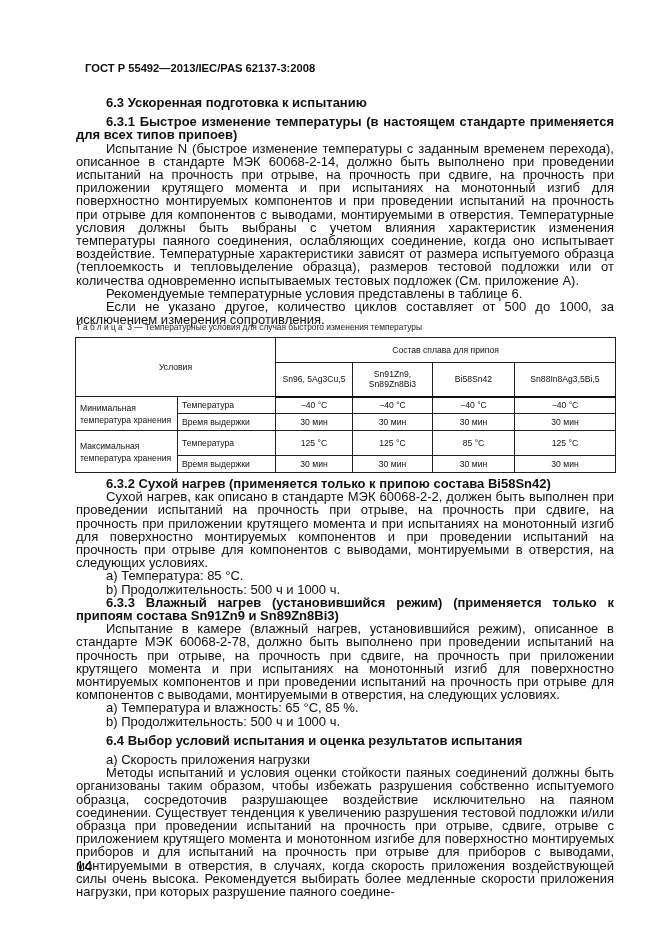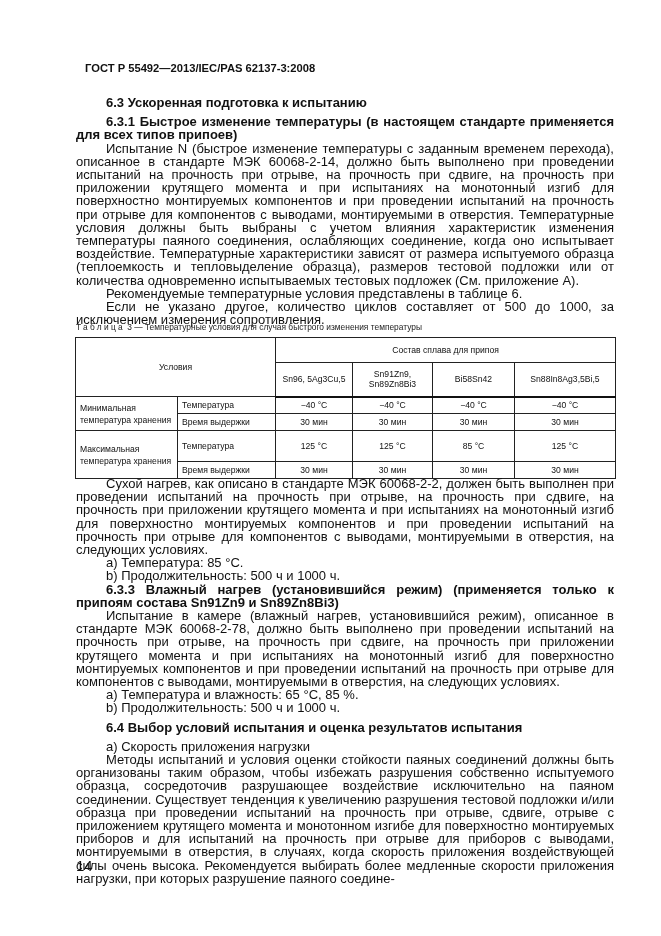--- a/index.html
+++ b/index.html
@@ -65,39 +65,40 @@
       <td class="c">−40 °С</td>
       <td class="c">−40 °С</td>
     </tr>
     <tr style="height:17px;">
       <td>Время выдержки</td>
       <td class="c">30 мин</td>
       <td class="c">30 мин</td>
       <td class="c">30 мин</td>
       <td class="c">30 мин</td>
     </tr>
-    <tr style="height:31px;">
+    <tr style="height:25px;">
       <td rowspan="2" style="line-height:12px;">Максимальная температура хранения</td>
       <td>Температура</td>
       <td class="c">125 °С</td>
       <td class="c">125 °С</td>
       <td class="c">85 °С</td>
       <td class="c">125 °С</td>
     </tr>
     <tr style="height:17px;">
       <td>Время выдержки</td>
       <td class="c">30 мин</td>
       <td class="c">30 мин</td>
       <td class="c">30 мин</td>
       <td class="c">30 мин</td>
     </tr>
   </tbody>
     </table>
 
   <div class="text" style="top:477px;">
+    <p class="p h ind">6.3.2  Сухой нагрев (применяется только к припою состава Bi58Sn42)</p>
     <p class="p ind">Сухой нагрев, как описано в стандарте МЭК 60068-2-2, должен быть выполнен при проведении испытаний на прочность при отрыве, на прочность при сдвиге, на прочность при приложении крутящего момента и при испытаниях на монотонный изгиб для поверхностно монтируемых компонентов и при проведении испытаний на прочность при отрыве для компонентов с выводами, монтируемыми в отверстия, на следующих условиях.</p>
     <p class="p ind">a)  Температура: 85 °С.</p>
     <p class="p ind">b)  Продолжительность: 500 ч и 1000 ч.</p>
     <p class="p h ind">6.3.3 Влажный нагрев (установившийся режим) (применяется только к припоям состава Sn91Zn9 и Sn89Zn8Bi3)</p>
     <p class="p ind">Испытание в камере (влажный нагрев, установившийся режим), описанное в стандарте МЭК 60068-2-78, должно быть выполнено при проведении испытаний на прочность при отрыве, на прочность при сдвиге, на прочность при приложении крутящего момента и при испытаниях на монотонный изгиб для поверхностно монтируемых компонентов и при проведении испытаний на прочность при отрыве для компонентов с выводами, монтируемыми в отверстия, на следующих условиях.</p>
     <p class="p ind">a)  Температура и влажность: 65 °С, 85 %.</p>
     <p class="p ind">b)  Продолжительность: 500 ч и 1000 ч.</p>
     <p class="p h ind" style="margin-top:6px;">6.4  Выбор условий испытания и оценка результатов испытания</p>
     <p class="p ind" style="margin-top:6px;">a)  Скорость приложения нагрузки</p>
     <p class="p ind">Методы испытаний и условия оценки стойкости паяных соединений должны быть организованы таким образом, чтобы избежать разрушения собственно испытуемого образца, сосредоточив разрушающее воздействие исключительно на паяном соединении. Существует тенденция к увеличению разрушения тестовой подложки и/или образца при проведении испытаний на прочность при отрыве, сдвиге, отрыве с приложением крутящего момента и монотонном изгибе для поверхностно монтируемых приборов и для испытаний на прочность при отрыве для приборов с выводами, монтируемыми в отверстия, в случаях, когда скорость приложения воздействующей силы очень высока. Рекомендуется выбирать более медленные скорости приложения нагрузки, при которых разрушение паяного соедине-</p>

